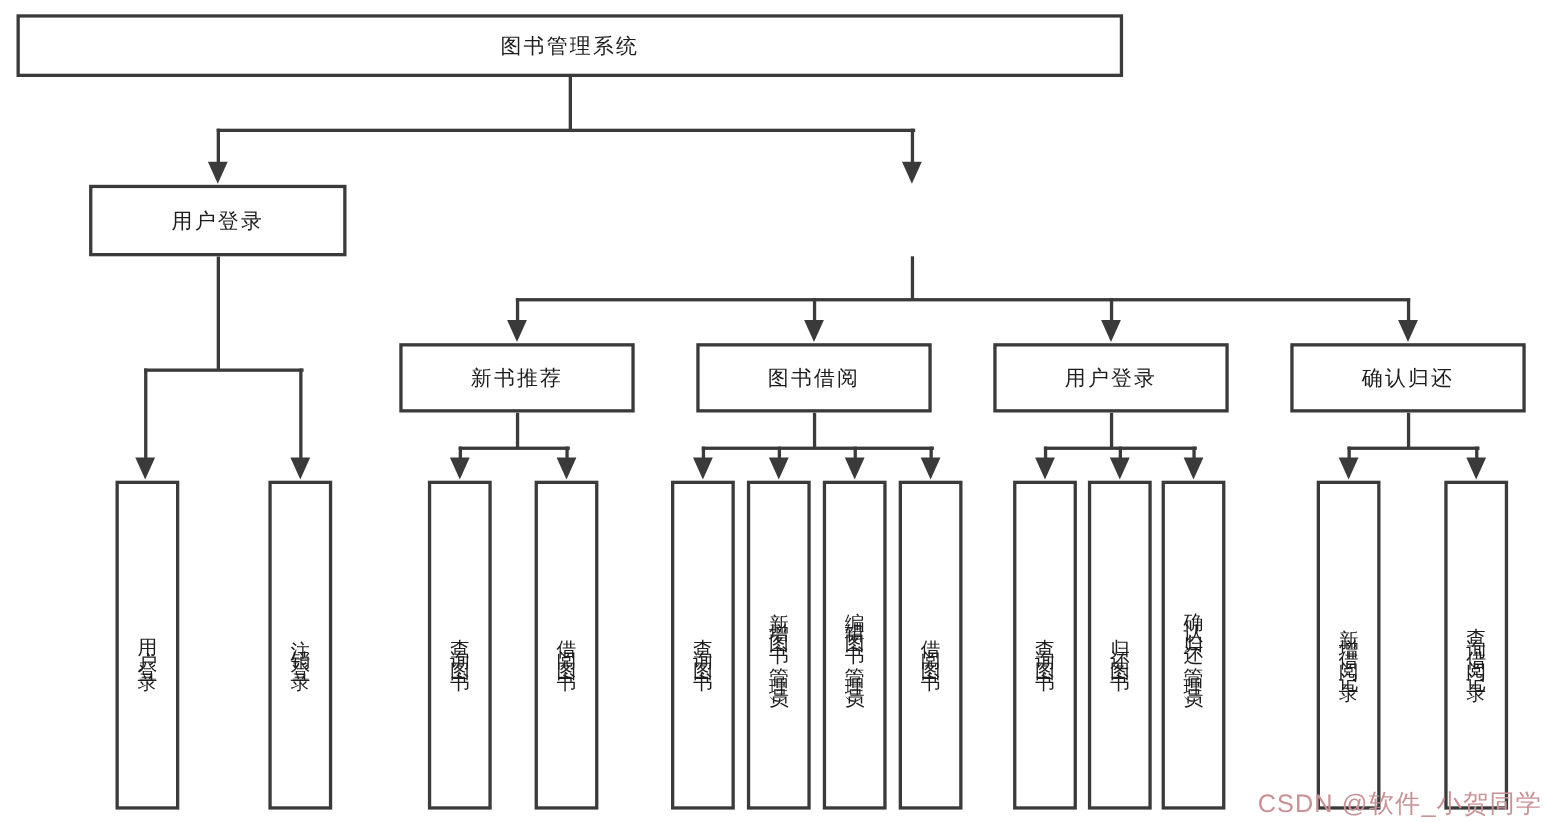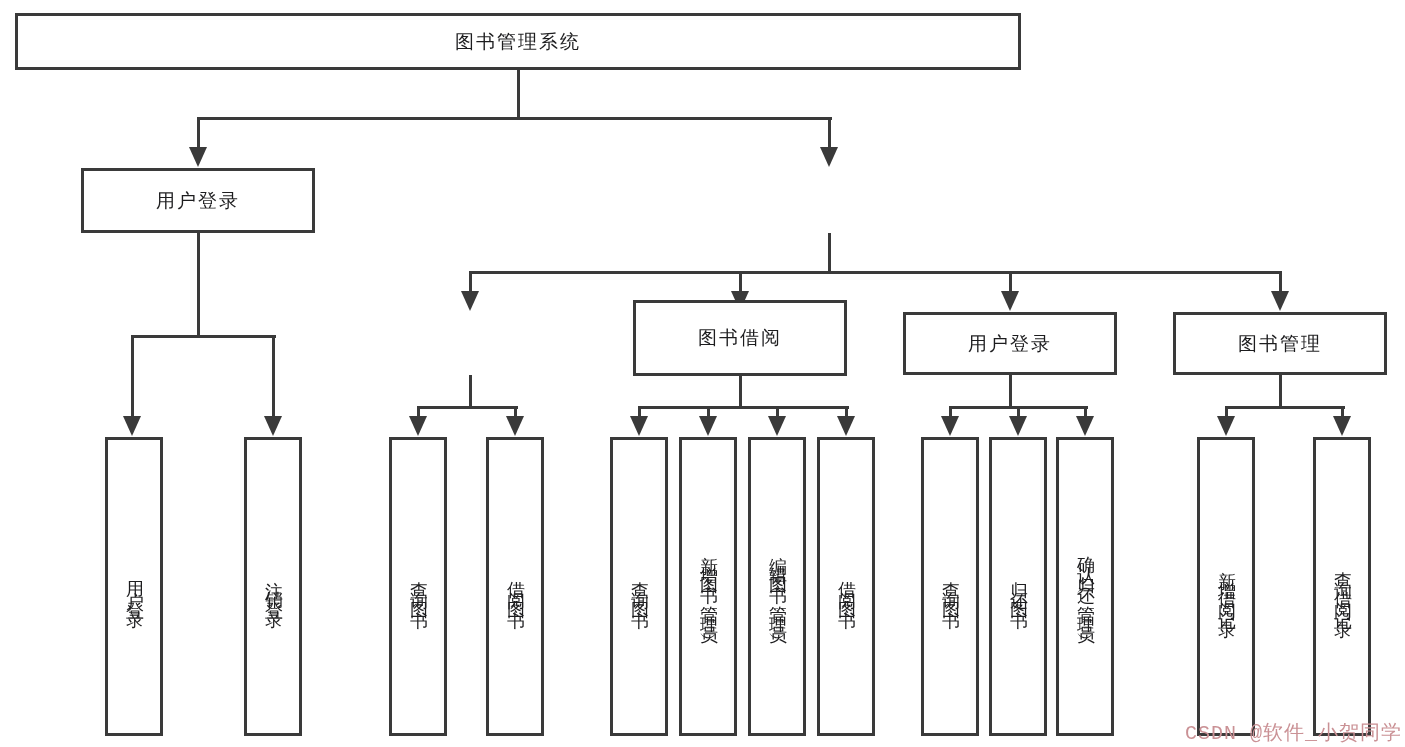--- a/index.html
+++ b/index.html
@@ -1,18 +1,18 @@
 <!DOCTYPE html>
 <html><head>
 <meta charset="utf-8">
 <style>
   html,body{margin:0;padding:0;background:#ffffff;}
   .canvas{
     position:relative;width:1405px;height:747px;background:#ffffff;
-    font-family:Liberation Mono, monospace;overflow:hidden;
+    font-family:Liberation Sans, sans-serif;overflow:hidden;
   }
   .box{
     position:absolute;background:#ffffff;border:3px solid #3a3a3a;box-sizing:border-box;
     display:flex;align-items:center;justify-content:center;
     color:#1d1d1f;font-size:19px;letter-spacing:2px;z-index:2;
   }
   .leaf{top:437px;width:58px;height:299px;}
   .vtext{
     writing-mode:vertical-rl;text-orientation:mixed;
     font-size:18px;line-height:1;letter-spacing:10px;white-space:nowrap;
@@ -20,44 +20,47 @@
   }
   .hl{position:absolute;height:3px;background:#3a3a3a;z-index:1;}
   .vl{position:absolute;width:3px;background:#3a3a3a;z-index:1;}
   .ah{
     position:absolute;width:0;height:0;z-index:1;
     border-left:9px solid transparent;border-right:9px solid transparent;
     border-top:20px solid #3a3a3a;
   }
   .watermark{
     position:absolute;right:3px;bottom:1px;z-index:3;
-    font-size:20px;letter-spacing:1px;color:#ca9195;
+    font-size:23px;letter-spacing:1px;color:#ca9195;
   }
 </style>
 </head>
 <body>
 
 <div class="canvas">
 
   <div class="box" style="left:15px;top:13px;width:1006px;height:57px">
     <span>图书管理系统</span>
   </div>
 
   <div class="box" style="left:81px;top:168px;width:234px;height:65px">
     <span>用户登录</span>
   </div>
 
-  <div class="box" style="left:633px;top:300px;width:214px;height:76px">
+  <div class="box" style="left:363px;top:312px;width:214px;height:63px">
+    <span>新书推荐</span>
+  </div>
+  <div class="box" style="left:633px;top:312px;width:214px;height:63px">
     <span>图书借阅</span>
   </div>
   <div class="box" style="left:903px;top:312px;width:214px;height:63px">
     <span>用户登录</span>
   </div>
   <div class="box" style="left:1173px;top:312px;width:214px;height:63px">
-    <span>图书管理</span>
+    <span>确认归还</span>
   </div>
 
   <div class="box leaf" style="left:105px">
     <span class="vtext">用户登录</span>
   </div>
   <div class="box leaf" style="left:244px">
     <span class="vtext">注销登录</span>
   </div>
 
   <div class="box leaf" style="left:389px">

